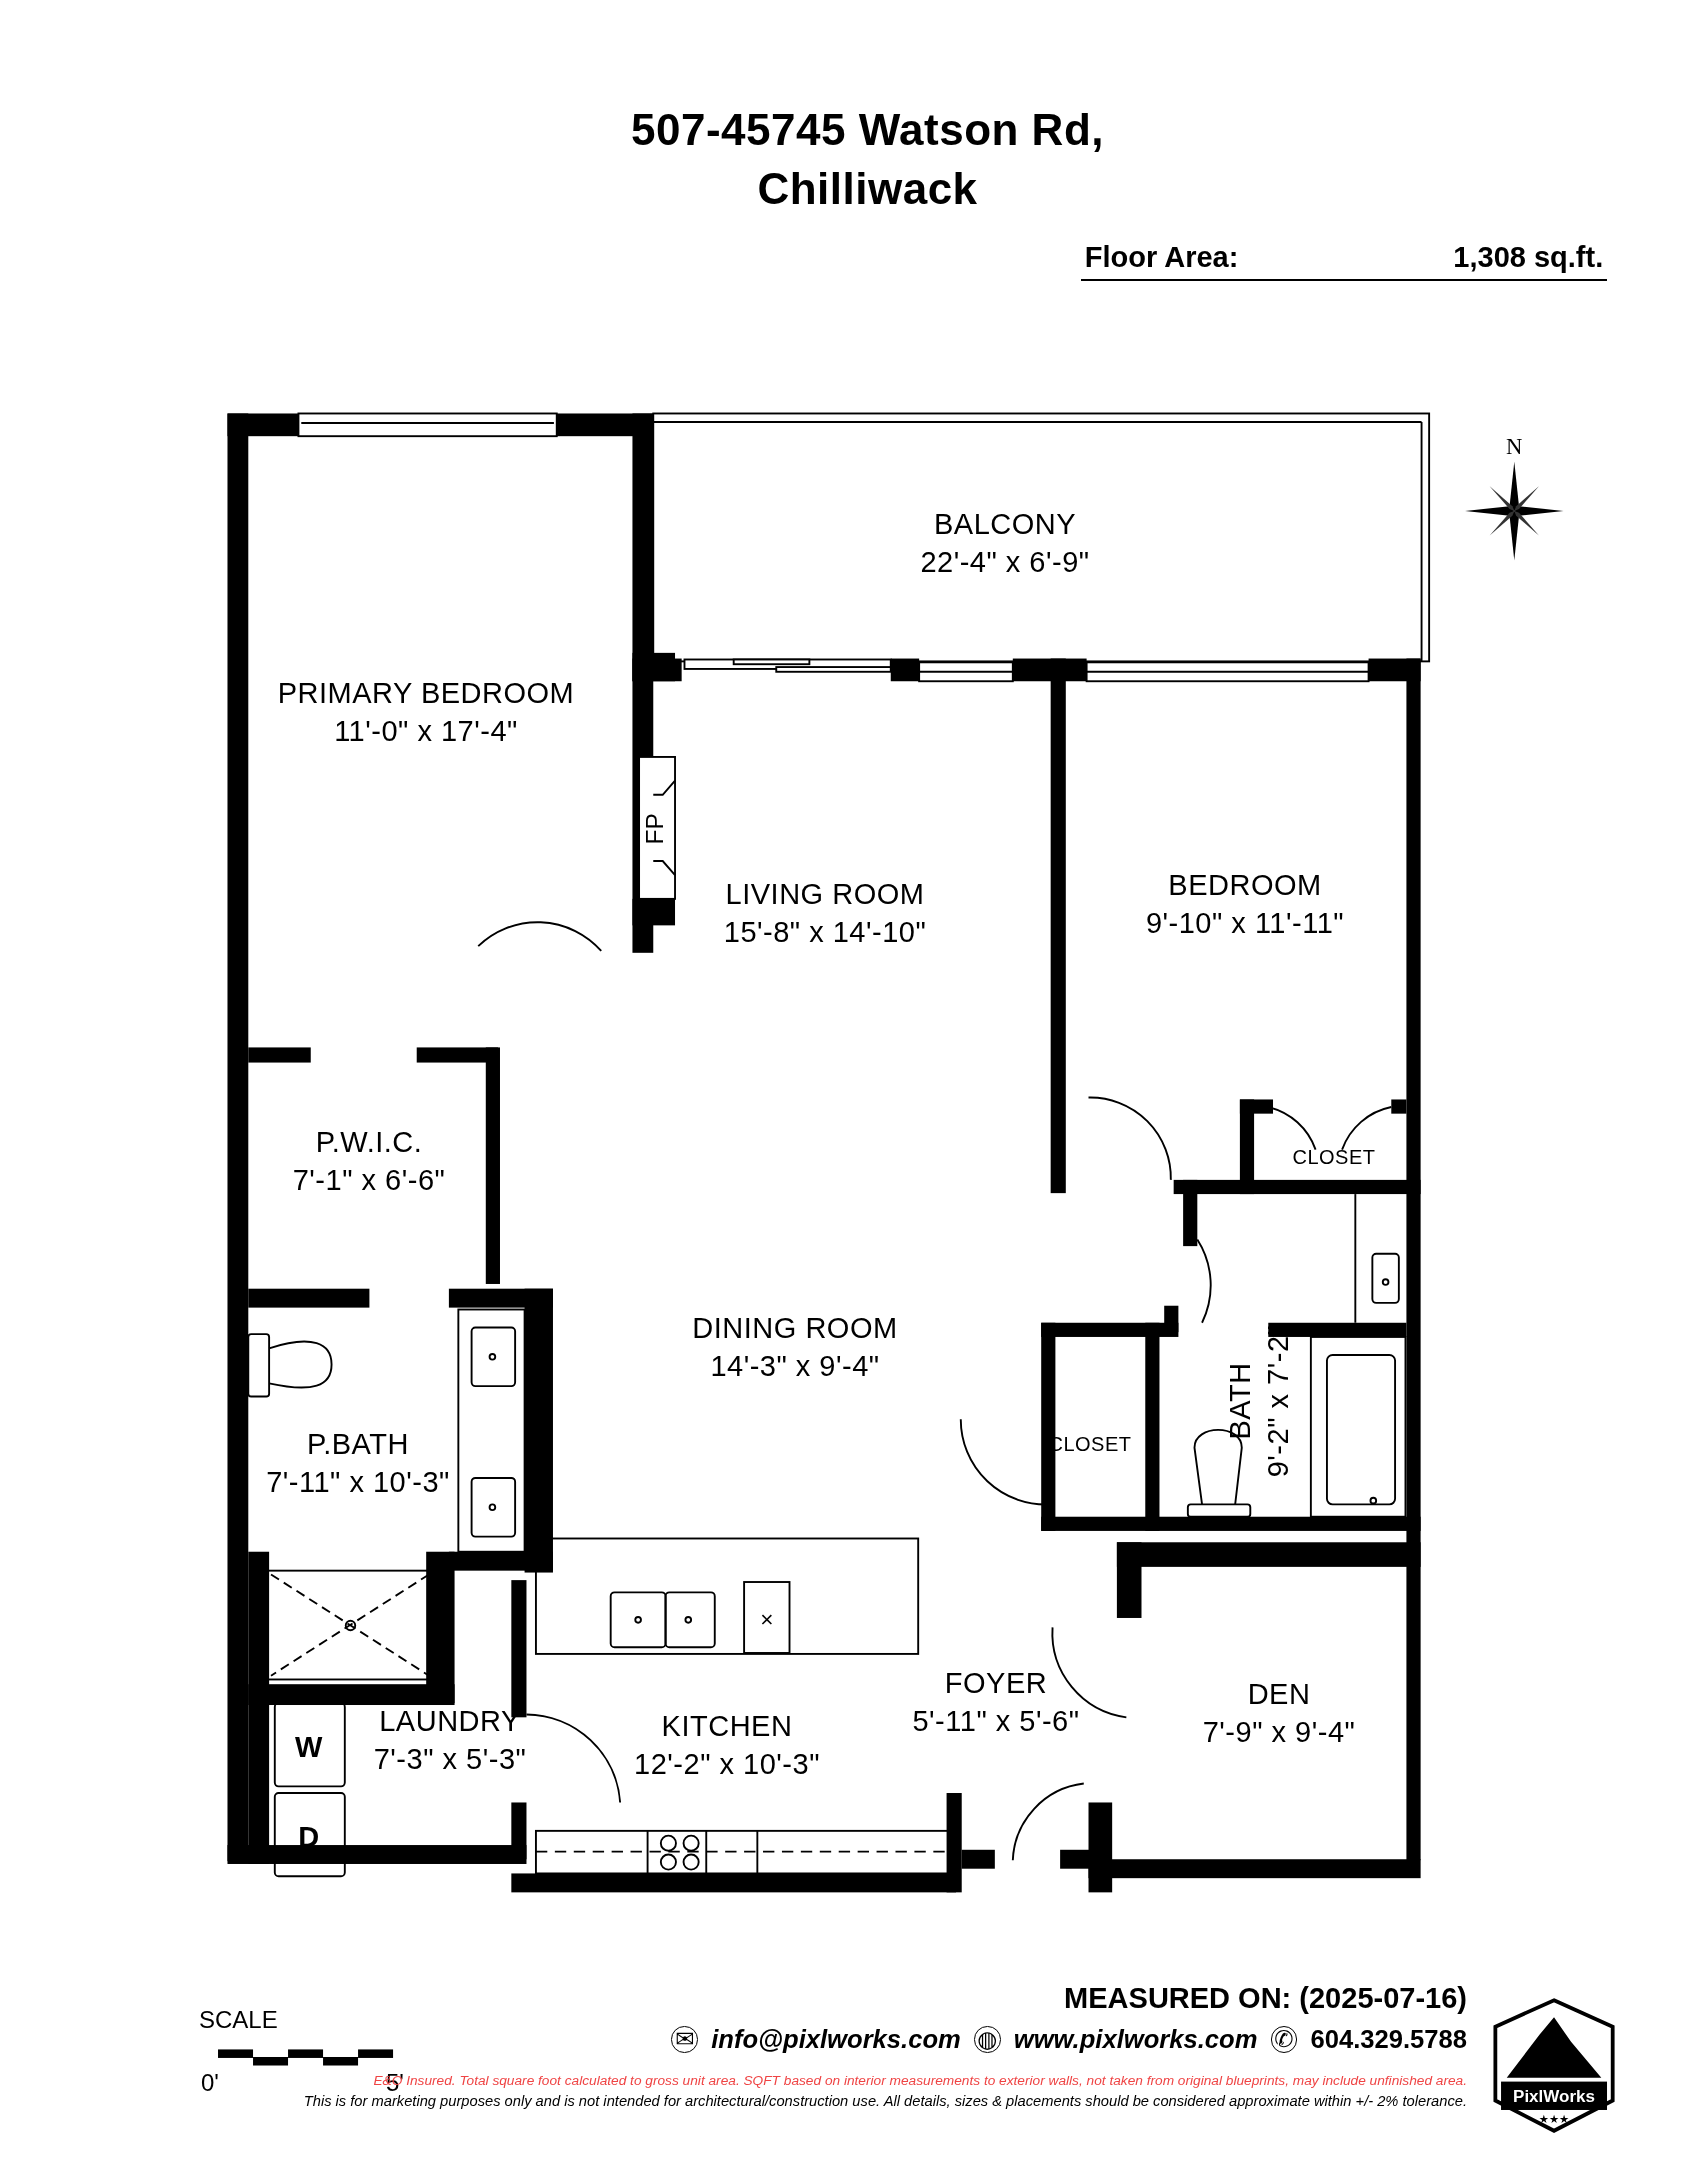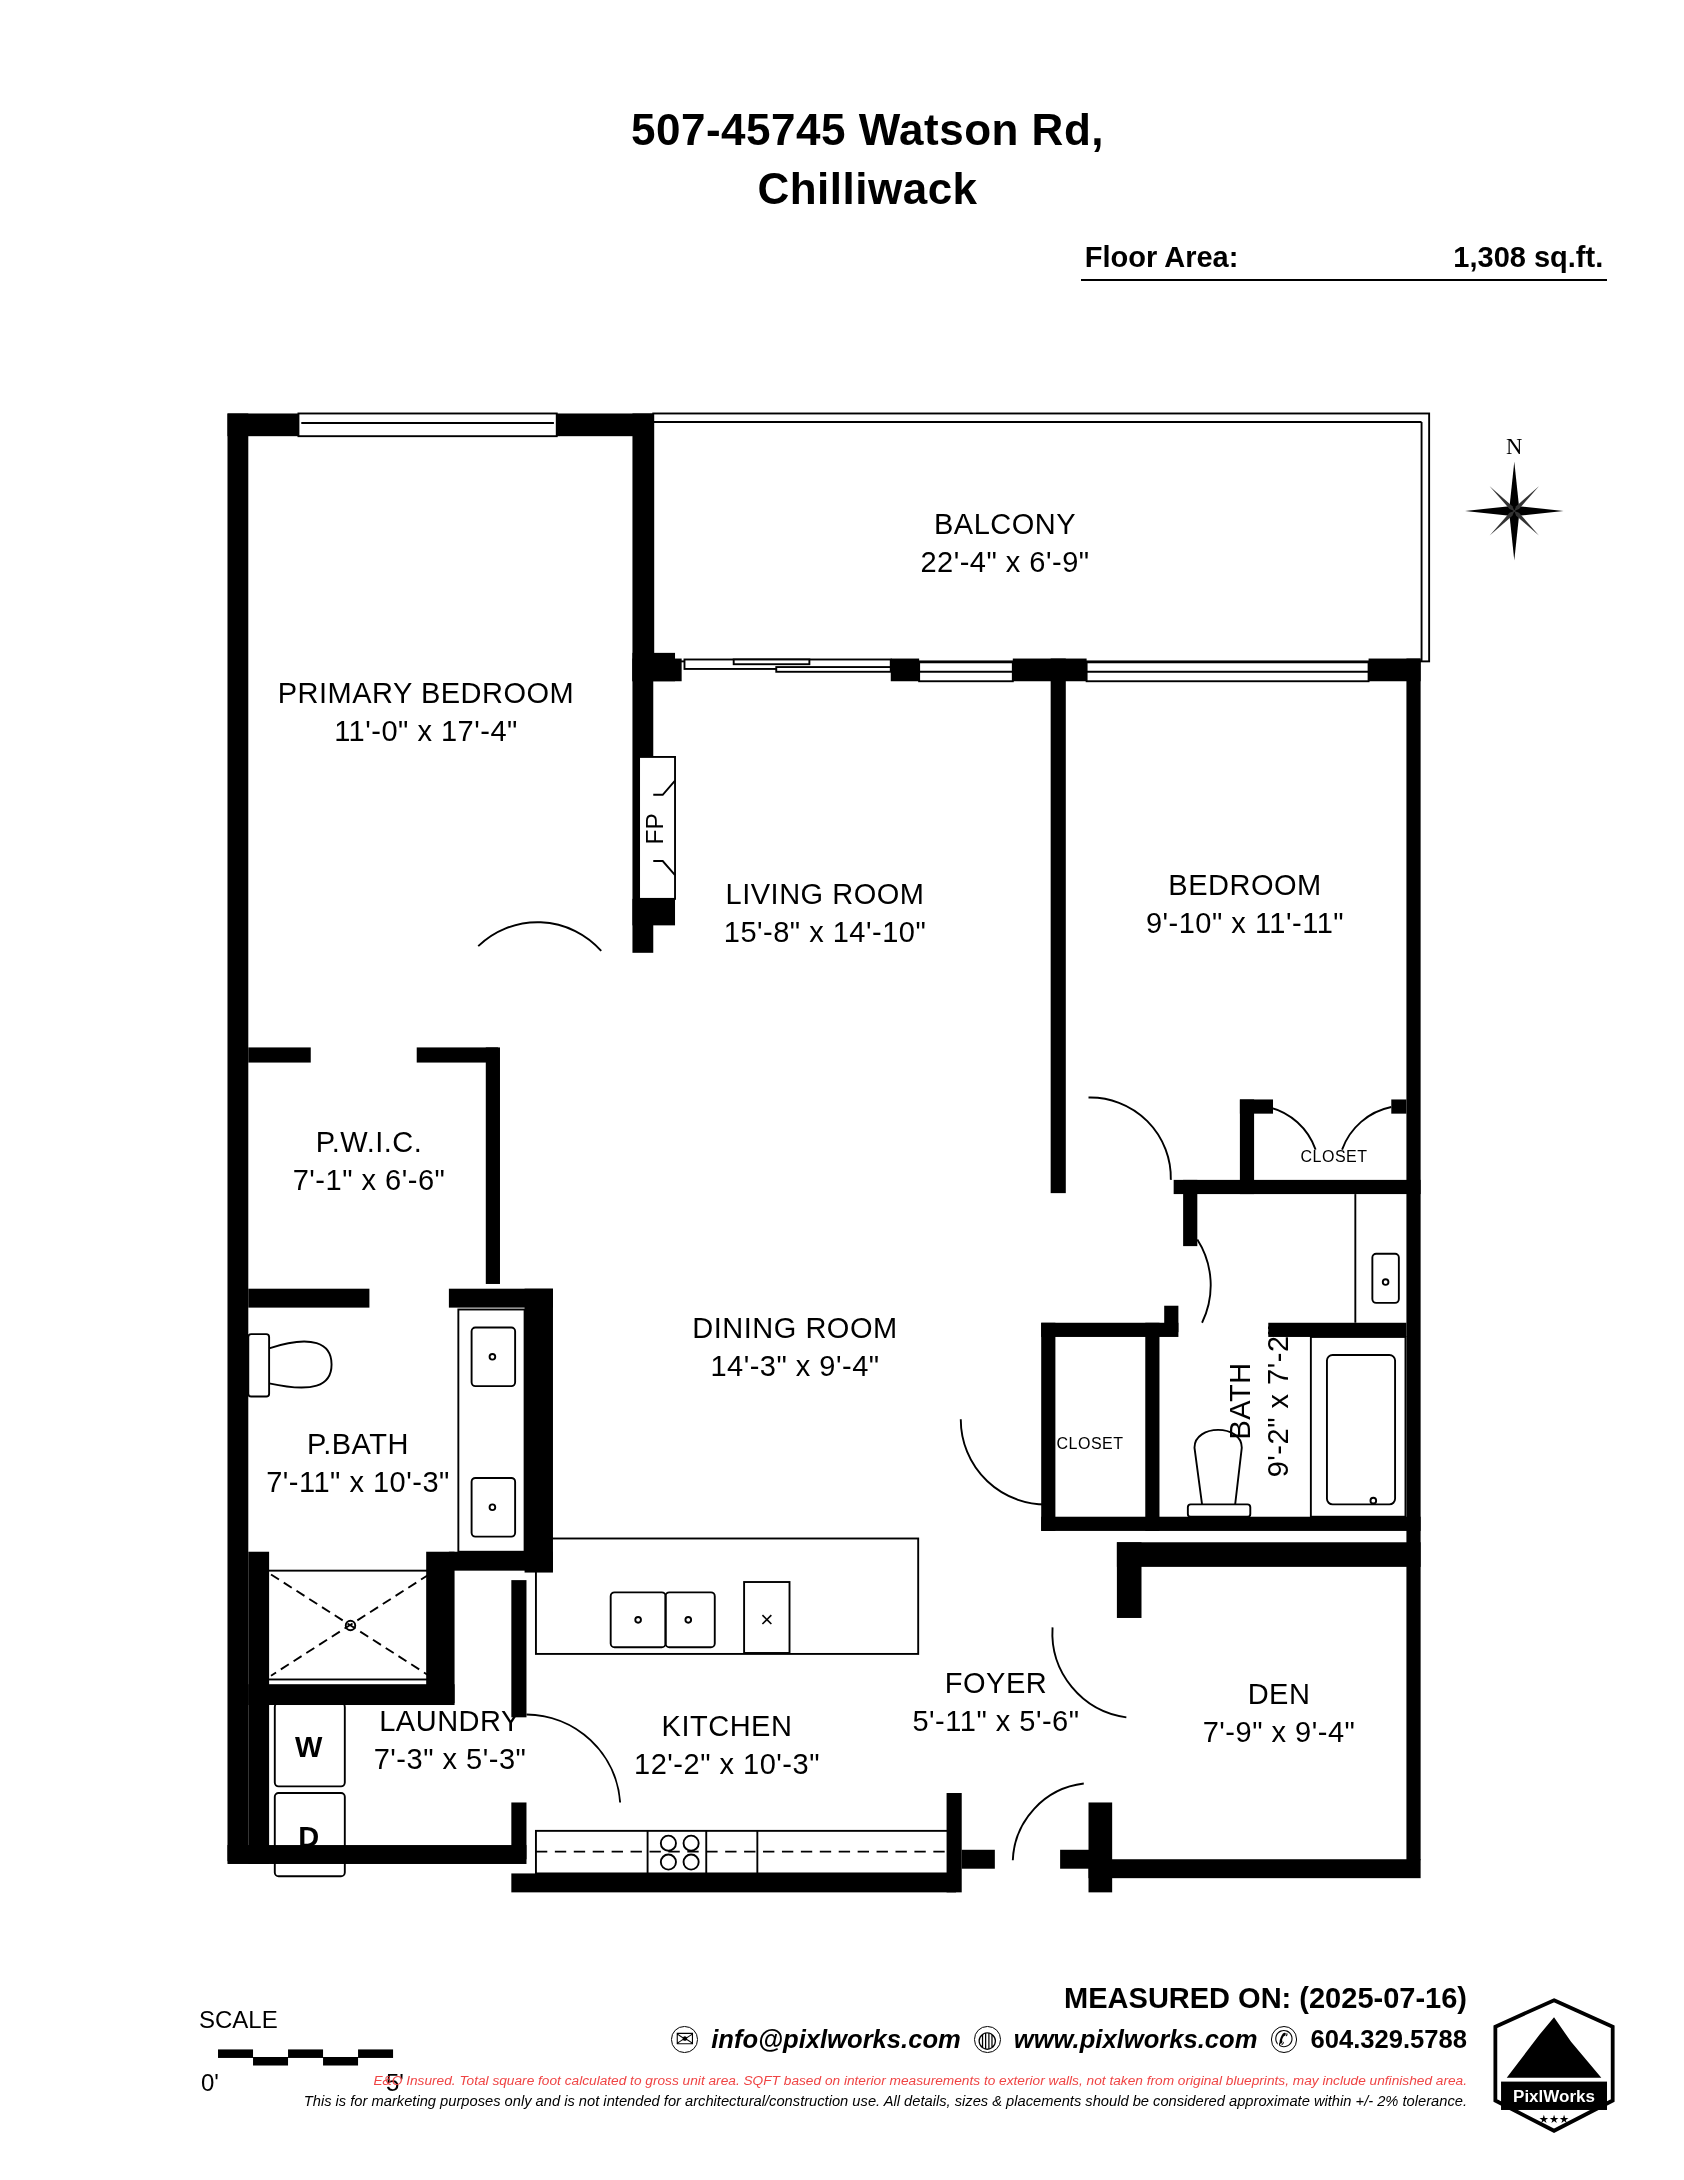--- a/index.html
+++ b/index.html
@@ -9,21 +9,21 @@
              font-weight: bold; font-size: 44px; line-height: 55px; letter-spacing: 0.5px; padding-left: 25px; }
     .t1 { top: 102px; }
     .t2 { top: 161px; }
     .area { position: absolute; left: 1081px; width: 526px; font-size: 29px; }
     .area .row { display: flex; justify-content: space-between; height: 53px; align-items: center; }
     .area .row.first { font-weight: bold; border-bottom: 2.8px solid #000; height: 44px; padding: 0 1.9px; }
     .area .row span { padding: 0 1.9px; }
     svg#plan { position: absolute; left: 0; top: 0; }
     .room-label { position: absolute; text-align: center; font-size: 29px; line-height: 38px;
                   letter-spacing: 0.5px; white-space: nowrap; transform: translateX(-50%); }
-    .small-label { font-size: 16px; }
+    .small-label { font-size: 20px; }
     .vertical { transform: translate(-50%, -50%) rotate(-90deg); }
     .scale-label { position: absolute; font-size: 24px; }
     .measured { position: absolute; right: 218px; top: 1982px; font-weight: bold; font-size: 29px; }
     .contact { position: absolute; right: 218px; top: 2025px; font-weight: bold; font-style: italic;
                font-size: 25.6px; display: flex; gap: 13.2px; align-items: center; }
     .contact .ic { font-style: normal; font-size: 23px; border: 1.9px solid #000; border-radius: 50%;
                    width: 24.6px; height: 24.6px; display: inline-flex; align-items: center; justify-content: center; }
     .disclaimer { position: absolute; right: 218px; font-style: italic; font-size: 13.7px; white-space: nowrap; }
     .d1 { top: 2073px; color: #ef4444; }
     .d2 { top: 2093px; font-size: 14.7px; }

